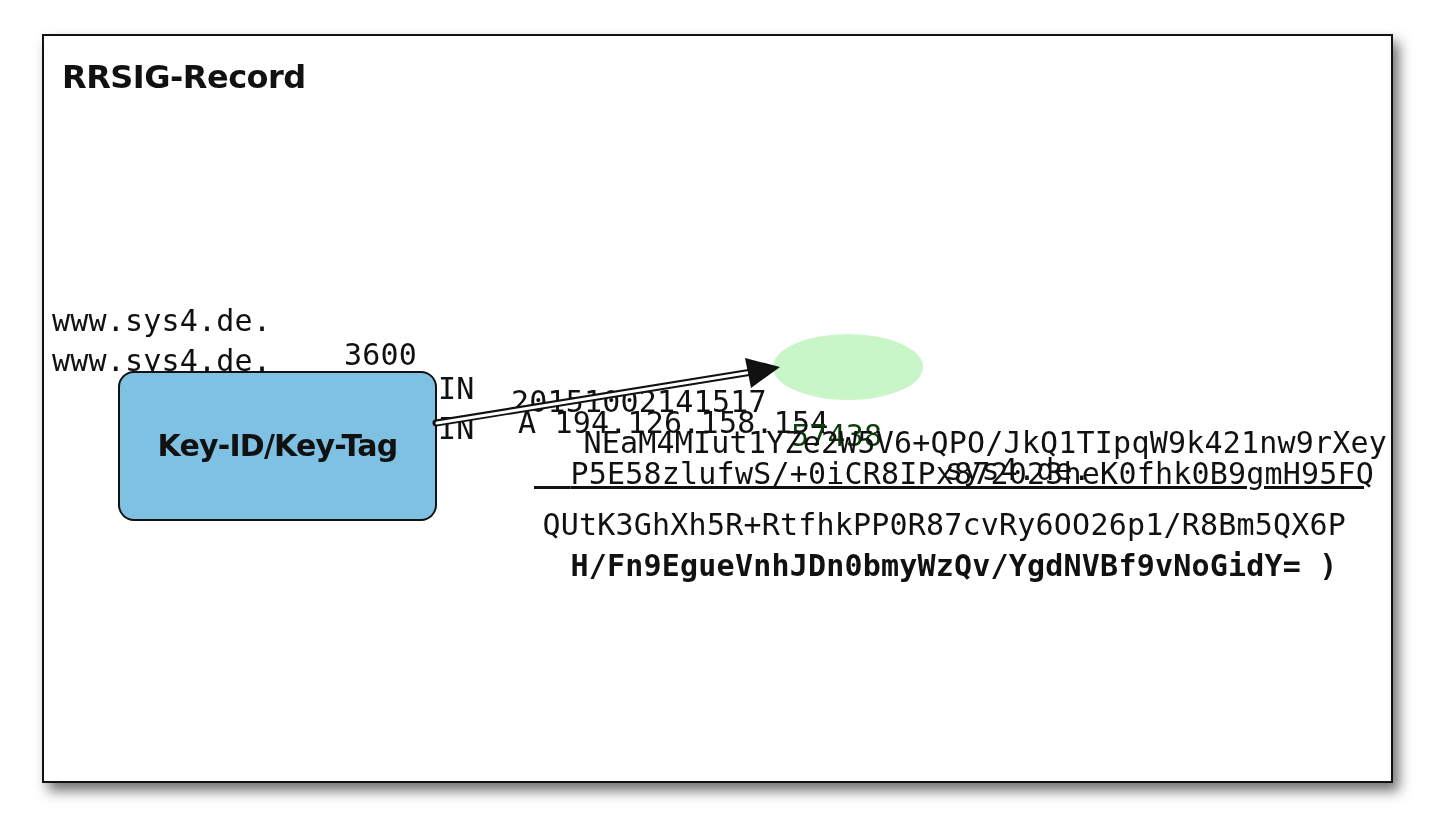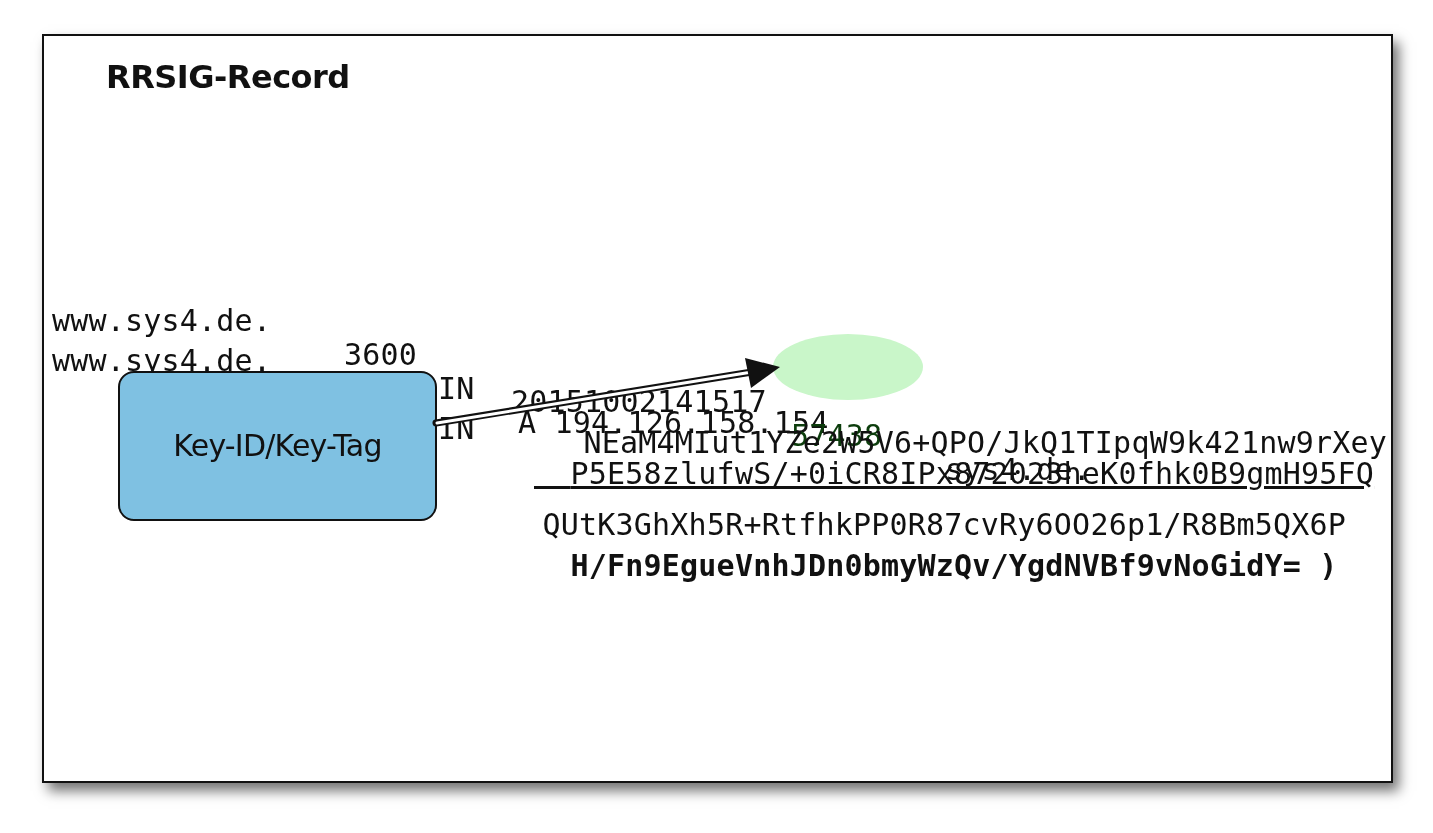--- a/index.html
+++ b/index.html
@@ -26,21 +26,20 @@
     .title {
       position: absolute;
       left: 62px;
       top: 58px;
       font-family: "DejaVu Sans", sans-serif;
       font-weight: bold;
       font-size: 32px;
       letter-spacing: -0.5px;
       color: #111111;
       white-space: nowrap;
-      margin-left: 44px;
     }
     .highlight-ellipse {
       position: absolute;
       left: 773px;
       top: 334px;
       width: 150px;
       height: 66px;
       border-radius: 50%;
       background: #c9f6c9;
     }
@@ -68,21 +67,21 @@
       width: 315px;
       height: 146px;
       background: #7fc1e2;
       border: 2px solid #111111;
       border-radius: 16px;
       display: flex;
       flex-direction: row;
       align-items: center;
       justify-content: center;
       font-family: "DejaVu Sans", sans-serif;
-      font-weight: normal;
+      font-weight: bold;
       font-size: 30px;
       letter-spacing: -0.8px;
       color: #111111;
       line-height: 48px;
       text-align: center;
     }
     svg.overlay {
       position: absolute;
       left: 0;
       top: 0;

